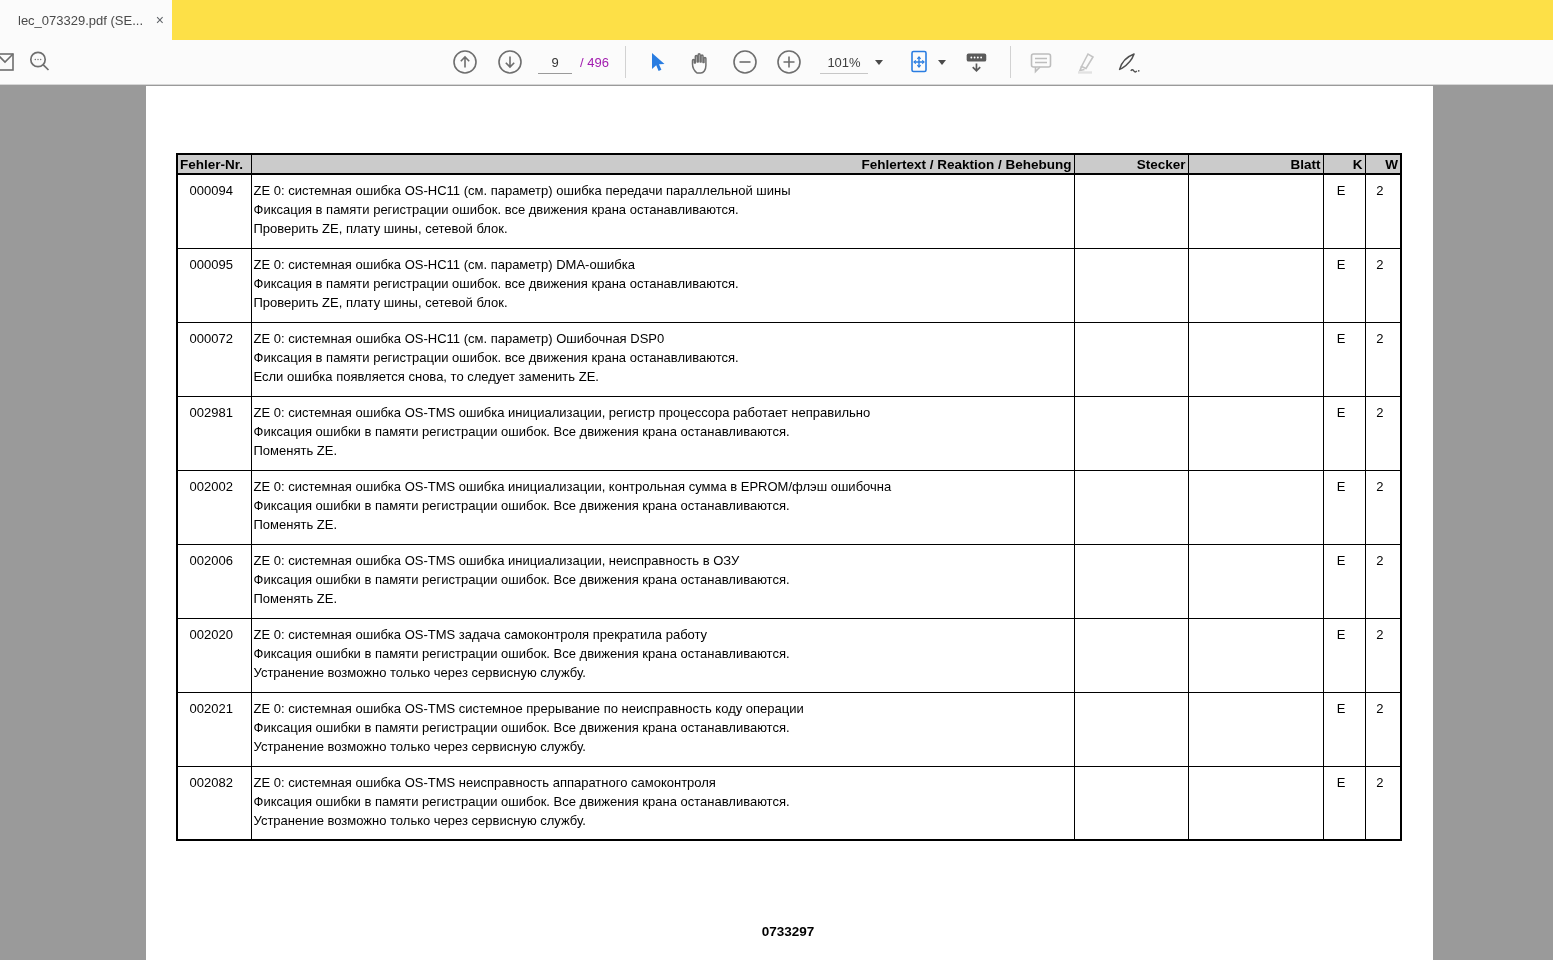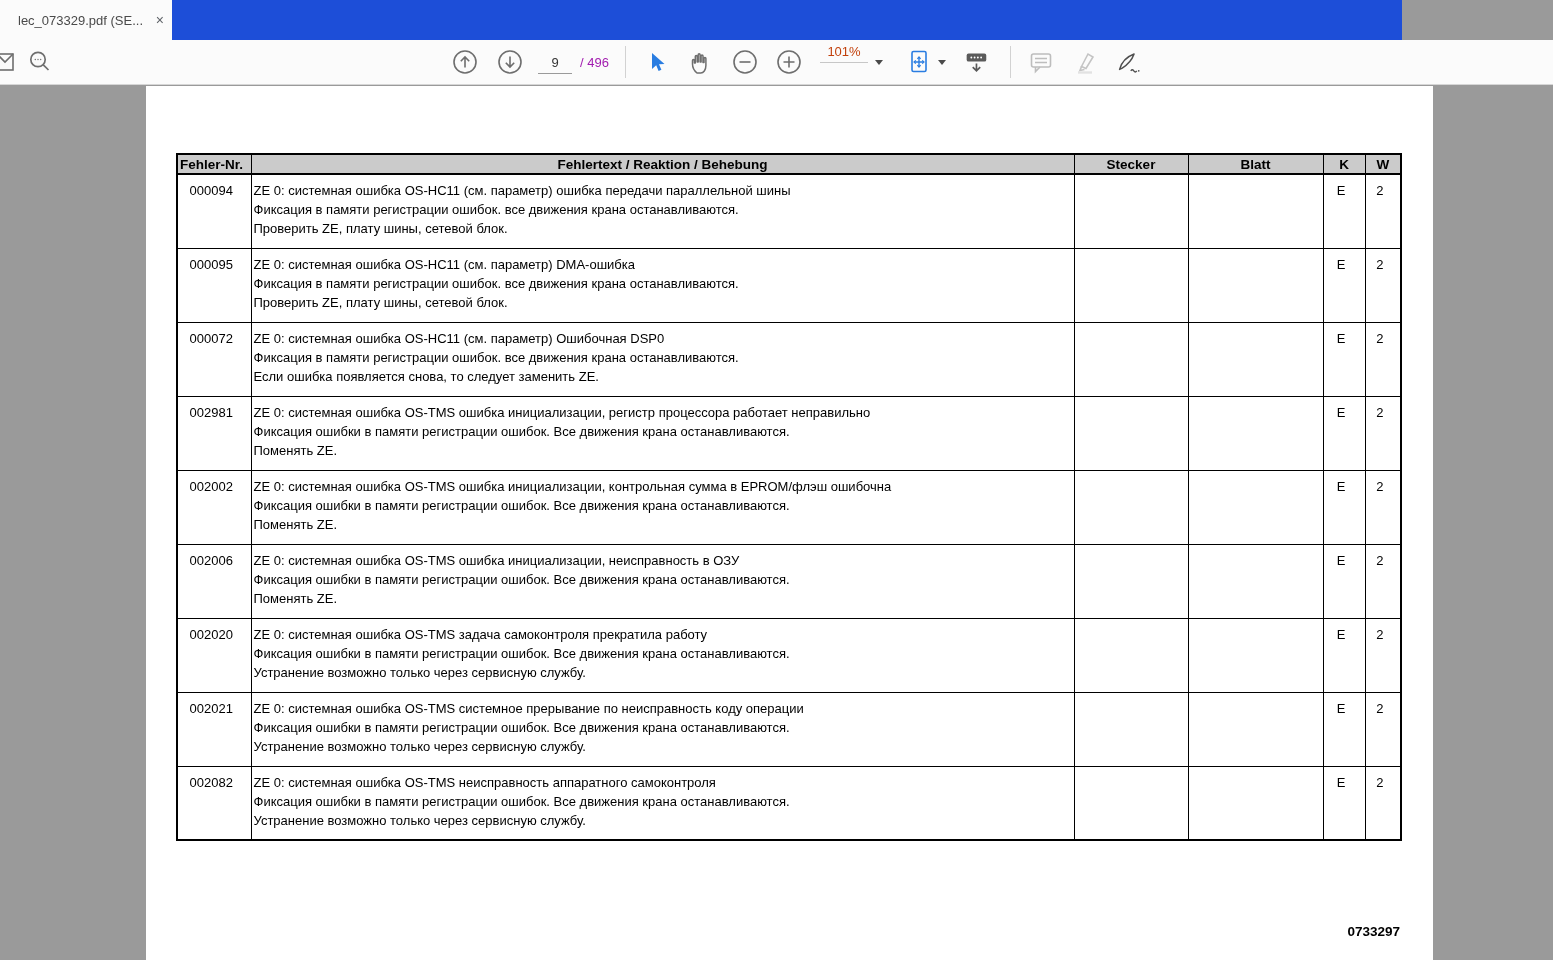--- a/index.html
+++ b/index.html
@@ -1,65 +1,65 @@
 <!DOCTYPE html>
 <html><head>
 <meta charset="utf-8">
 <style>
   * { box-sizing: border-box; margin: 0; padding: 0; }
   html, body { width: 1553px; height: 960px; overflow: hidden; }
   body { font-family: "Liberation Sans", sans-serif; position: relative; background: #9a9a9a; }
 
   
-  .tabbar { position: absolute; left: 0; top: 0; width: 1402px; height: 40px; background: #1d4ed8; }
+  .tabbar { position: absolute; left: 0; top: 0; width: 1553px; height: 40px; background: #fde047; }
   .tab { position: absolute; left: 0; top: 0; width: 172px; height: 40px; background: #fbfbfb;
          display: flex; align-items: center; padding: 0 8px 0 18px; }
   .tab-title { flex: 1; font-size: 13px; color: #4a4a4a; white-space: nowrap; overflow: hidden; }
   .tab-close { font-size: 14px; color: #5f6368; margin-left: 6px; cursor: default; line-height: 1; }
 
   
   .toolbar { position: absolute; left: 0; top: 40px; width: 1553px; height: 45px;
              background: #fbfbfb; border-bottom: 1px solid #d6d6d6; }
   .tbtn { position: absolute; top: 8px; width: 28px; height: 28px; display: flex;
           align-items: center; justify-content: center; }
   .tsep { position: absolute; top: 6px; width: 1px; height: 32px; background: #d2d2d2; }
   .page-input { position: absolute; left: 538px; top: 11px; width: 34px; height: 23px;
                 border: none; border-bottom: 1px solid #9a9a9a; background: transparent;
                 text-align: center; font-size: 13px; color: #333; font-family: "Liberation Sans", sans-serif; }
   .page-of { position: absolute; left: 580px; top: 15px; font-size: 13px; color: #a21caf; }
-  .zoom-box { position: absolute; left: 820px; top: 0; width: 48px; height: 23px;
-              border-bottom: 1px solid #c7c7c7; text-align: center; font-size: 13px; color: #c2410c;
+  .zoom-box { position: absolute; left: 820px; top: 11px; width: 48px; height: 23px;
+              border-bottom: 1px solid #c7c7c7; text-align: center; font-size: 13px; color: #404040;
               padding-top: 4px; }
   .caret { width: 0; height: 0; border-left: 4px solid transparent; border-right: 4px solid transparent;
            border-top: 5px solid #4a4a4a; }
   .caret-abs { position: absolute; top: 20px; }
 
   
   .viewer { position: absolute; left: 0; top: 86px; width: 1553px; height: 874px;
             background: #9a9a9a; overflow: hidden; }
   .pdf-page { position: absolute; left: 146px; top: 0; width: 1287px; height: 940px; background: #ffffff; }
 
   
   .doc-table-wrap { position: absolute; left: 30px; top: 67px; width: 1232px; }
   table.err { width: 1224px; border-collapse: collapse; border: 2px solid #000;
               table-layout: fixed; color: #000; }
   table.err th { background: #cbcbcb; border: 1px solid #000; border-bottom: 2px solid #000;
                  font-size: 13.5px; font-weight: bold; height: 20px; padding: 1px 2px; }
   th.h-nr { text-align: left; }
-  th.h-text, th.h-stecker, th.h-blatt, th.h-k, th.h-w { text-align: center; }
+  th.h-text, th.h-stecker, th.h-blatt, th.h-k, th.h-w { text-align: right; }
   table.err td { border-left: 1px solid #000; border-right: 1px solid #000;
                  border-top: none; border-bottom: 1px solid #000;
                  vertical-align: top; height: 74px; font-size: 13px; line-height: 19px;
                  padding: 6px 8px 0 2px; overflow: hidden; }
   td.c-nr { border-bottom-style: none; text-align: center; padding-left: 2px; padding-right: 2px; }
   td.c-k, td.c-w { text-align: center; }
 
   
   .doc-footer { position: absolute; left: 30px; top: 838px; width: 1224px;
-                display: flex; justify-content: flex-end;
+                display: flex; justify-content: center;
                 font-size: 13.5px; font-weight: bold; color: #000; }
 
   svg { display: block; }
 </style>
 </head>
 <body>
 
 <div class="tabbar">
   <div class="tab">
     <span class="tab-title">lec_073329.pdf (SE...</span>

